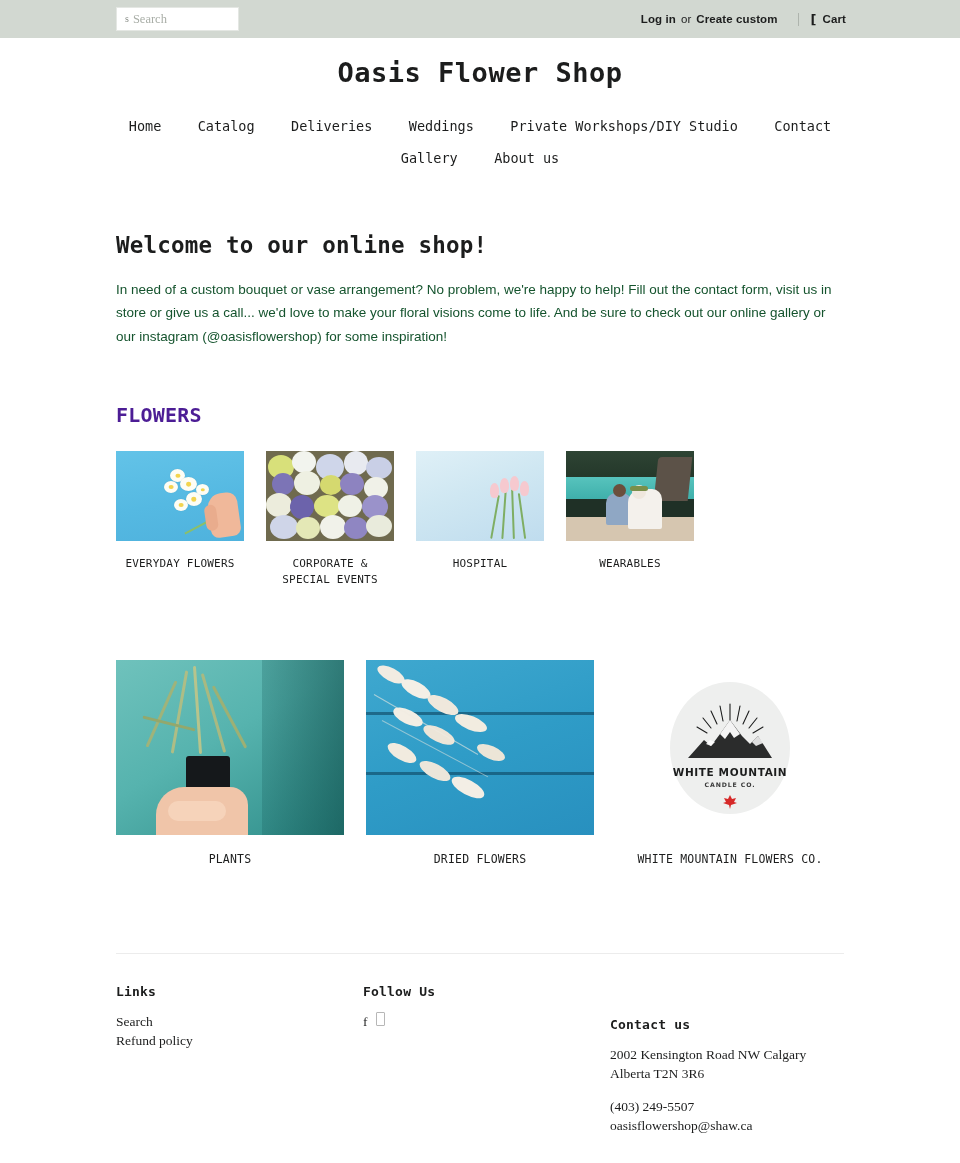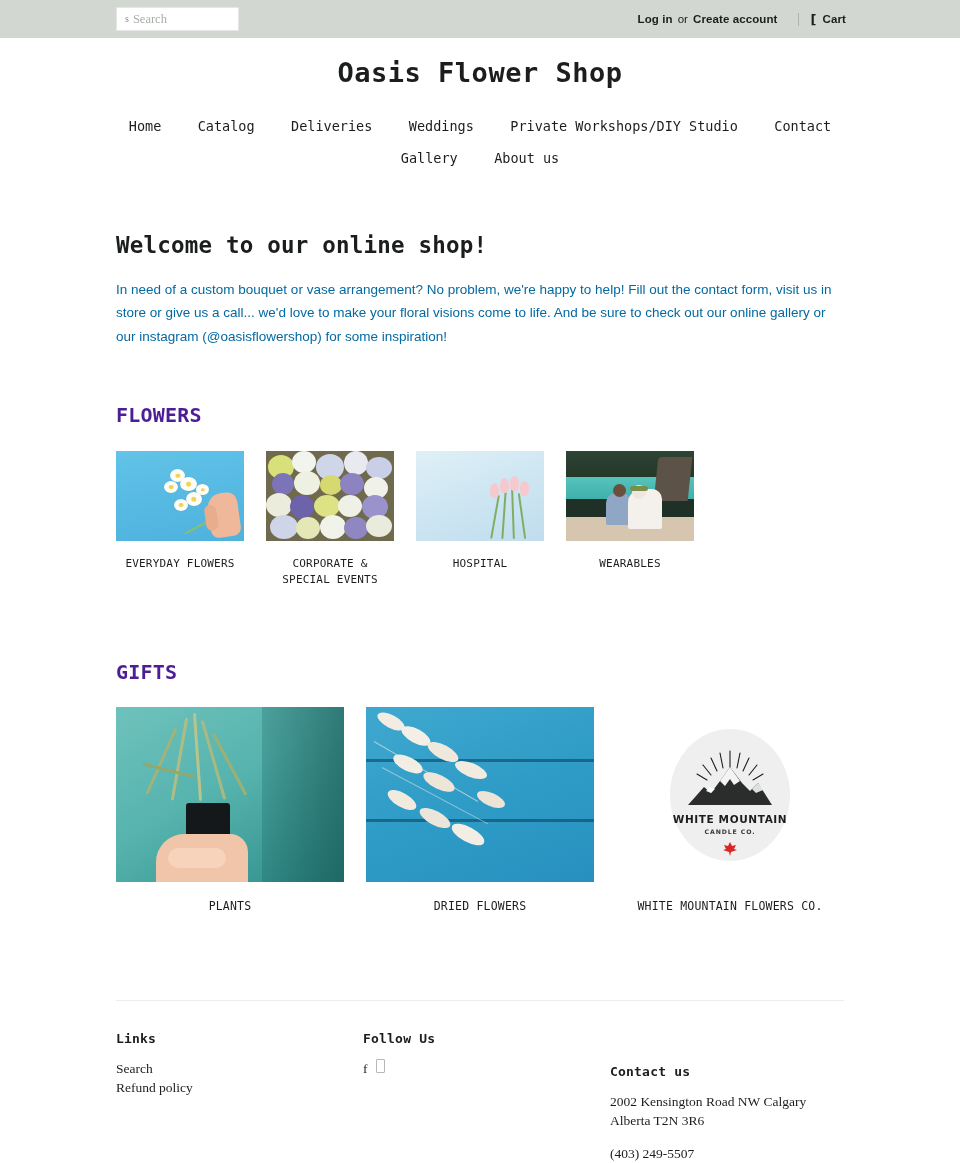--- a/index.html
+++ b/index.html
@@ -122,21 +122,21 @@
     font-weight: bold;
     color: #1c1d1d;
     margin: 57px 0 0 0;
     line-height: 1.25;
     letter-spacing: .2px;
   }
   .welcome-body {
     font-family: "Liberation Sans", sans-serif;
     font-size: 13.5px;
     line-height: 23.5px;
-    color: #0369a1;
+    color: #14532d;
     margin: 18px 0 0 0;
   }
 
   
   .section-title {
     font-family: "DejaVu Sans Mono", monospace;
     font-size: 20px;
     font-weight: bold;
     color: #4c1d95;
     letter-spacing: .2px;
@@ -277,21 +277,21 @@
 
 <div class="topbar">
   <form class="search-wrap">
     <span class="search-icon">s</span>
     <input class="search-input" type="text" placeholder="Search" style="">
   </form>
 
   <div class="topbar-right">
     <a href="#">Log in</a>
     <span class="tb-or">or</span>
-    <a href="#">Create account</a>
+    <a href="#">Create custom</a>
     <span class="tb-sep"></span>
     <a href="#" style="display:flex;align-items:center;">
       <span class="cart-icon">[</span>
       <span>Cart</span>
     </a>
   </div>
 </div>
 
 <header class="site-header">
   <a href="#" style="text-decoration:none">
@@ -396,21 +396,20 @@
             <div style="position:absolute;left:64px;bottom:50px;width:18px;height:5px;background:#7a8f4a;border-radius:3px;"></div>
           </div>
         </div>
         <div class="cat-label">WEARABLES</div>
       </a>
 
     </div>
   </section>
 
   <section id="gifts-section">
-    <h2 class="section-title">GIFTS</h2>
 
     <div class="grid-gifts">
 
       <a href="#" class="cat-card gifts-col">
         <div class="thumb">
           <div class="art art-plants">
             <div style="position:absolute;right:0;top:0;bottom:0;width:82px;background:linear-gradient(90deg,rgba(20,90,88,.25),rgba(14,74,72,.55));"></div>
             <div style="position:absolute;left:44px;top:18px;width:3px;height:72px;background:#9fb37a;transform:rotate(24deg);border-radius:2px;"></div>
             <div style="position:absolute;left:62px;top:10px;width:3px;height:84px;background:#aebd85;transform:rotate(10deg);border-radius:2px;"></div>
             <div style="position:absolute;left:80px;top:6px;width:3px;height:88px;background:#b7c48c;transform:rotate(-4deg);border-radius:2px;"></div>

